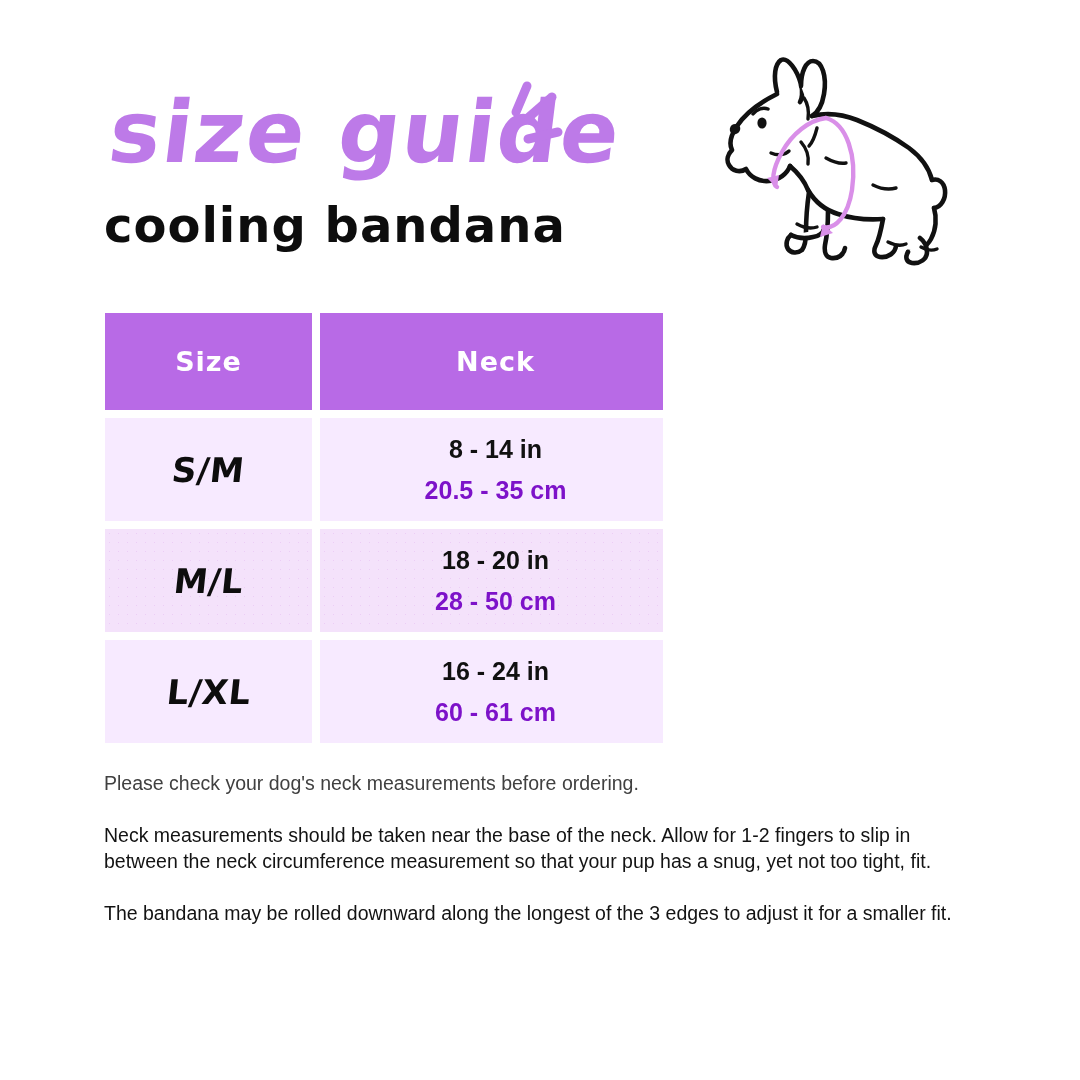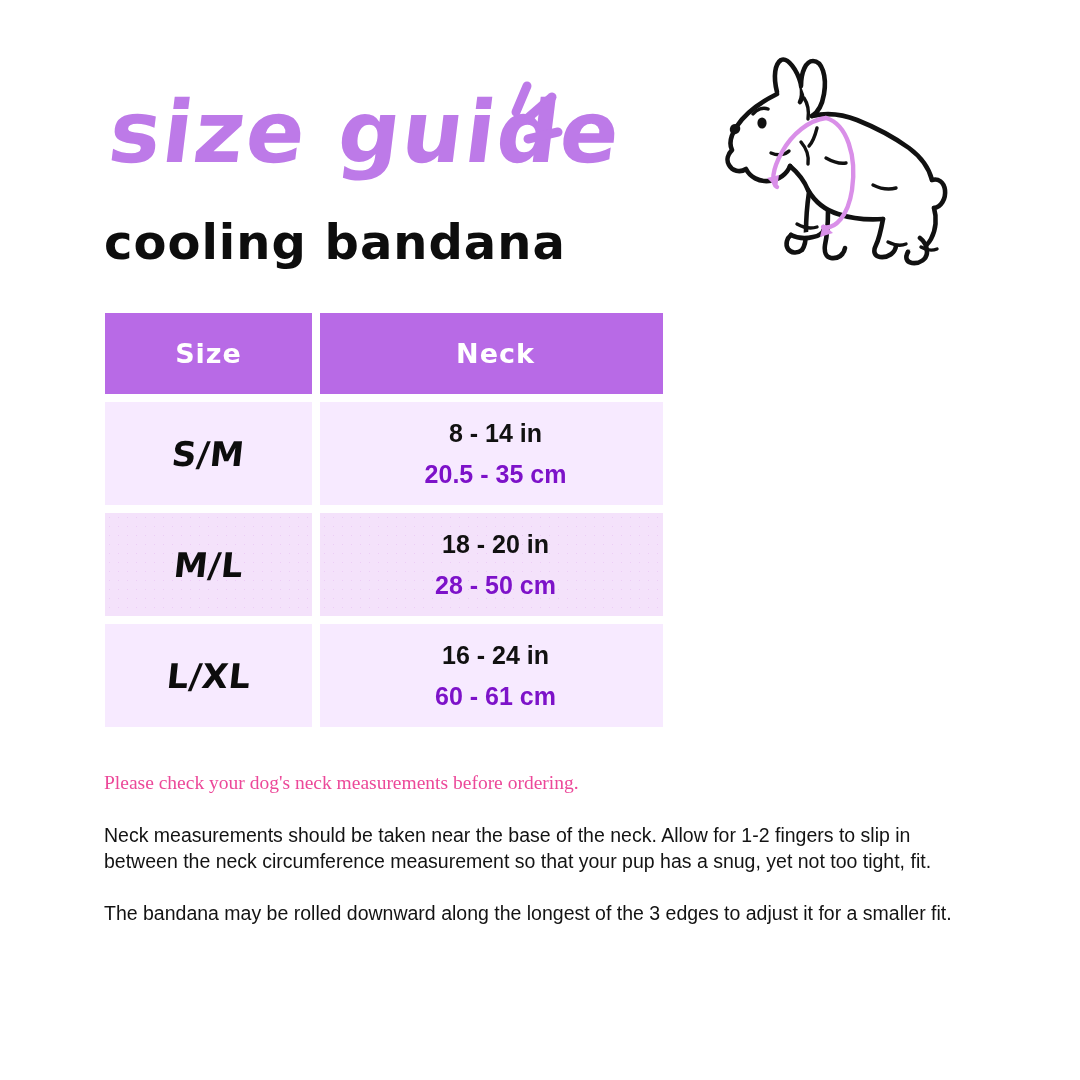--- a/index.html
+++ b/index.html
@@ -53,21 +53,21 @@
   }
 
   #page-subtitle {
     font-family: "DejaVu Sans", sans-serif;
     font-weight: bold;
     font-size: 48px;
     line-height: 58px;
     letter-spacing: 1px;
     color: #0d0d0d;
     white-space: nowrap;
-    margin-top: 21px;
+    margin-top: 4px;
   }
 
   
   #dog-illustration {
     position: absolute;
     left: 705px;
     top: 50px;
     width: 255px;
     height: 225px;
   }
@@ -85,21 +85,21 @@
     gap: 8px;
     margin-bottom: 8px;
   }
   .table-row:last-child { margin-bottom: 0; }
 
   .cell-size  { width: 207px; flex: 0 0 207px; }
   .cell-neck  { width: 343px; flex: 0 0 343px; padding-left: 8px; }
 
   .header-row .cell-size,
   .header-row .cell-neck {
-    height: 81px;
+    height: 97px;
     background: #b86ae6;
     display: flex;
     align-items: center;
     justify-content: center;
   }
 
   .header-label {
     font-family: "DejaVu Sans", sans-serif;
     font-weight: bold;
     font-size: 27px;
@@ -159,22 +159,21 @@
   }
 
   .note-p {
     font-family: "Liberation Sans", sans-serif;
     font-size: 19.5px;
     line-height: 26px;
     color: #131313;
   }
 
   .note-emph {
-    color: #ec4899;
-    font-family: Liberation Serif, serif;
+    color: #404040;
   }
 
   .note-gap { height: 26px; }
 </style>
 </head>
 <body>
 
 <div id="page">
 
   <div id="heading-block">

